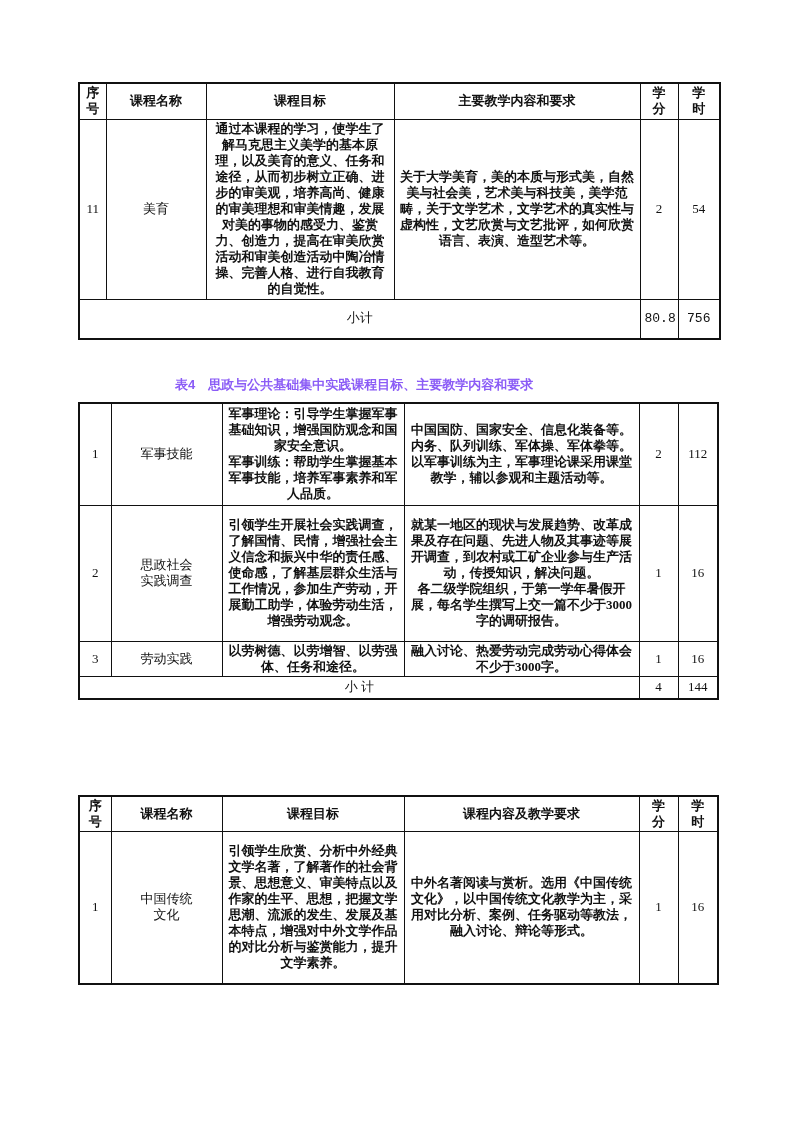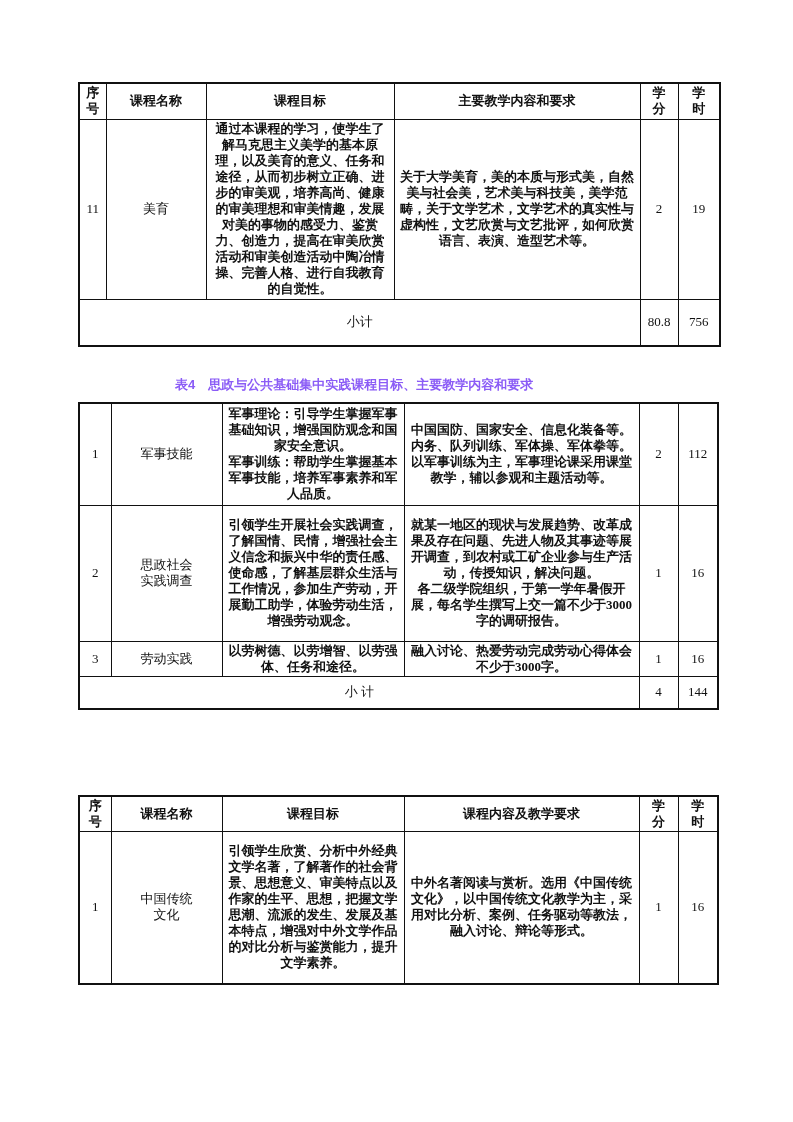--- a/index.html
+++ b/index.html
@@ -46,23 +46,23 @@
     font-family: "Liberation Sans", "DejaVu Sans", sans-serif;
     font-weight: bold;
     font-size: 13px;
     line-height: 16px;
     color: #8b5cf6;
     white-space: nowrap;
   }
   #table4-title { left: 175px; top: 377px; }
   #table5-title { left: 208px; top: 775px; }
   .h36 { height: 36px; }  .h35 { height: 35px; }
-  .h180 { height: 180px; } .h40 { height: 47px; }
+  .h180 { height: 180px; } .h40 { height: 40px; font-family: Liberation Mono, monospace; }
   .h102 { height: 102px; } .h136 { height: 136px; }
-  .h32 { height: 32px; }   .h29 { height: 33px; }
+  .h32 { height: 32px; }   .h29 { height: 23px; }
   .h152 { height: 152px; }
 </style>
 </head>
 <body>
 
 <div class="page">
 
   <table class="doc" id="table-continued">
     <colgroup>
       <col style="width:27px">
@@ -83,21 +83,21 @@
 分</td>
         <td class="head pre narrow">学
 时</td>
       </tr>
       <tr class="h180">
         <td class="narrow">11</td>
         <td class="pre">美育</td>
         <td class="text pre">通过本课程的学习，使学生了解马克思主义美学的基本原理，以及美育的意义、任务和途径，从而初步树立正确、进步的审美观，培养高尚、健康的审美理想和审美情趣，发展对美的事物的感受力、鉴赏力、创造力，提高在审美欣赏活动和审美创造活动中陶冶情操、完善人格、进行自我教育的自觉性。</td>
         <td class="text pre">关于大学美育，美的本质与形式美，自然美与社会美，艺术美与科技美，美学范畴，关于文学艺术，文学艺术的真实性与虚构性，文艺欣赏与文艺批评，如何欣赏语言、表演、造型艺术等。</td>
         <td class="narrow">2</td>
-        <td class="narrow">19</td>
+        <td class="narrow">54</td>
       </tr>
       <tr class="h40">
         <td colspan="4">小计</td>
         <td class="narrow">80.8</td>
         <td class="narrow">756</td>
       </tr>
     </tbody>
   </table>
 
   <div class="table-title" id="table4-title">表4　思政与公共基础集中实践课程目标、主要教学内容和要求</div>

